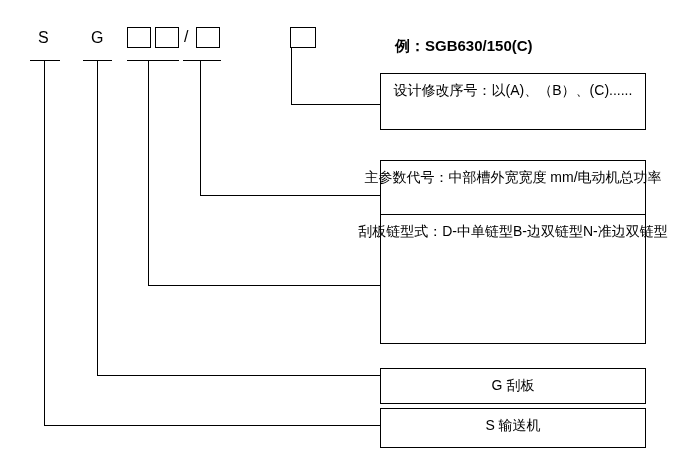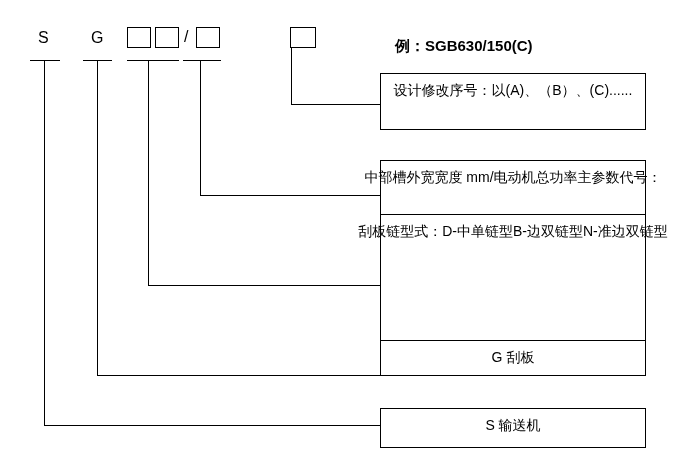--- a/index.html
+++ b/index.html
@@ -86,32 +86,32 @@
   <div class="hline" style="left:97px; top:375px; width:283px;"></div>
 
   <div class="vline" style="left:44px; top:61px; height:365px;"></div>
   <div class="hline" style="left:44px; top:425px; width:336px;"></div>
 
   <div class="infobox" style="top:73px; height:57px;">
     <div class="line">设计修改序号：以(A)、（B）、(C)......</div>
   </div>
 
   <div class="infobox" style="top:160px; height:57px;">
+    <div class="line">主参数代号：</div>
     <div class="line">中部槽外宽宽度  mm/电动机总功率</div>
-    <div class="line">主参数代号：</div>
   </div>
 
   <div class="infobox" style="top:214px; height:130px;">
     <div class="line">刮板链型式：</div>
     <div class="line">D-中单链型</div>
     <div class="line">B-边双链型</div>
     <div class="line">N-准边双链型</div>
   </div>
 
-  <div class="infobox" style="top:340px; height:36px;">
+  <div class="infobox" style="top:368px; height:36px;">
     <div class="line">G 刮板</div>
   </div>
 
   <div class="infobox" style="top:408px; height:40px;">
     <div class="line">S 输送机</div>
   </div>
 
 </div>
 
 </body></html>

